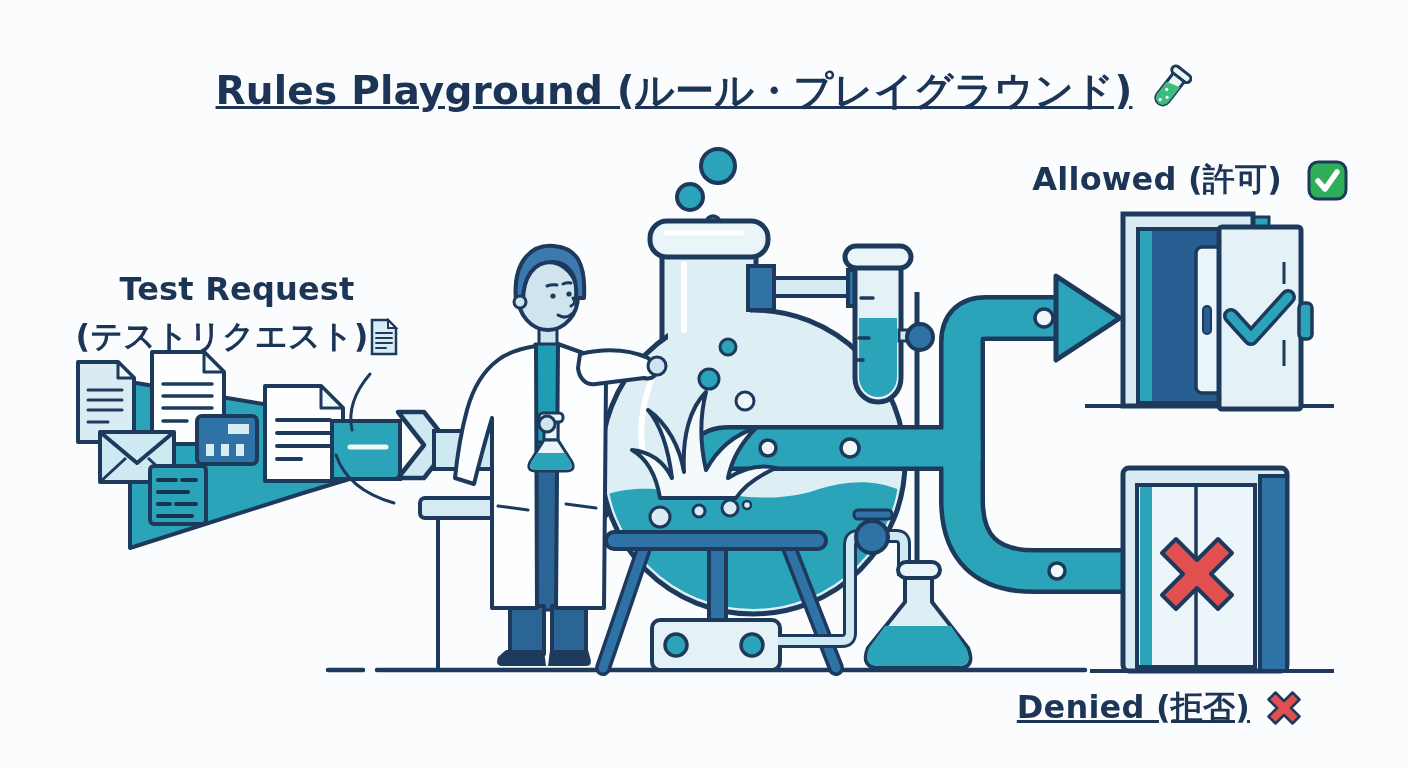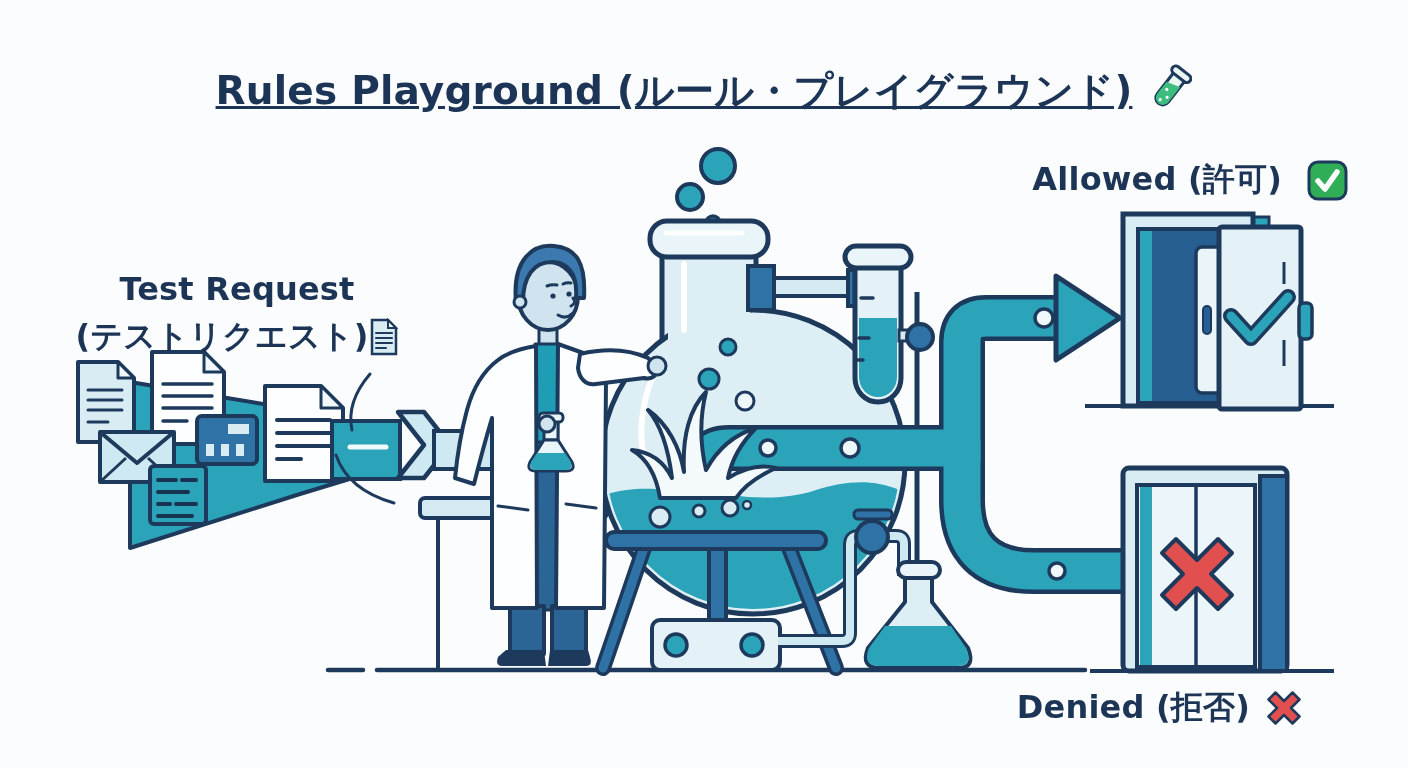--- a/index.html
+++ b/index.html
@@ -10,21 +10,21 @@
   }
   .stage{position:absolute;inset:0;}
   .lbl{
     position:absolute;color:#1c3556;font-weight:700;letter-spacing:.2px;
     white-space:nowrap;
   }
   .title{top:64px;left:0;right:0;display:flex;justify-content:center;align-items:center;gap:14px;font-size:39px;text-decoration:underline;}
   .test-request{left:42px;top:238px;width:390px;text-align:center;font-size:32px;line-height:47px;margin-top:28px;}
   .test-request .row2{display:inline-flex;align-items:center;}
   .allowed{top:158px;right:60px;display:flex;align-items:center;gap:25px;font-size:32px;}
-  .denied{top:686px;right:102px;display:flex;align-items:center;gap:12px;font-size:32px;}
+  .denied{top:686px;right:102px;display:flex;align-items:center;gap:12px;font-size:32px;text-decoration:underline;}
   .emoji{flex:0 0 auto;display:inline-block;vertical-align:middle;}
   svg{display:block;}
 </style>
 </head>
 <body>
 
 <svg class="stage" width="1408" height="768" viewBox="0 0 1408 768">
 
   <defs>
     <clipPath id="bulbClip">

